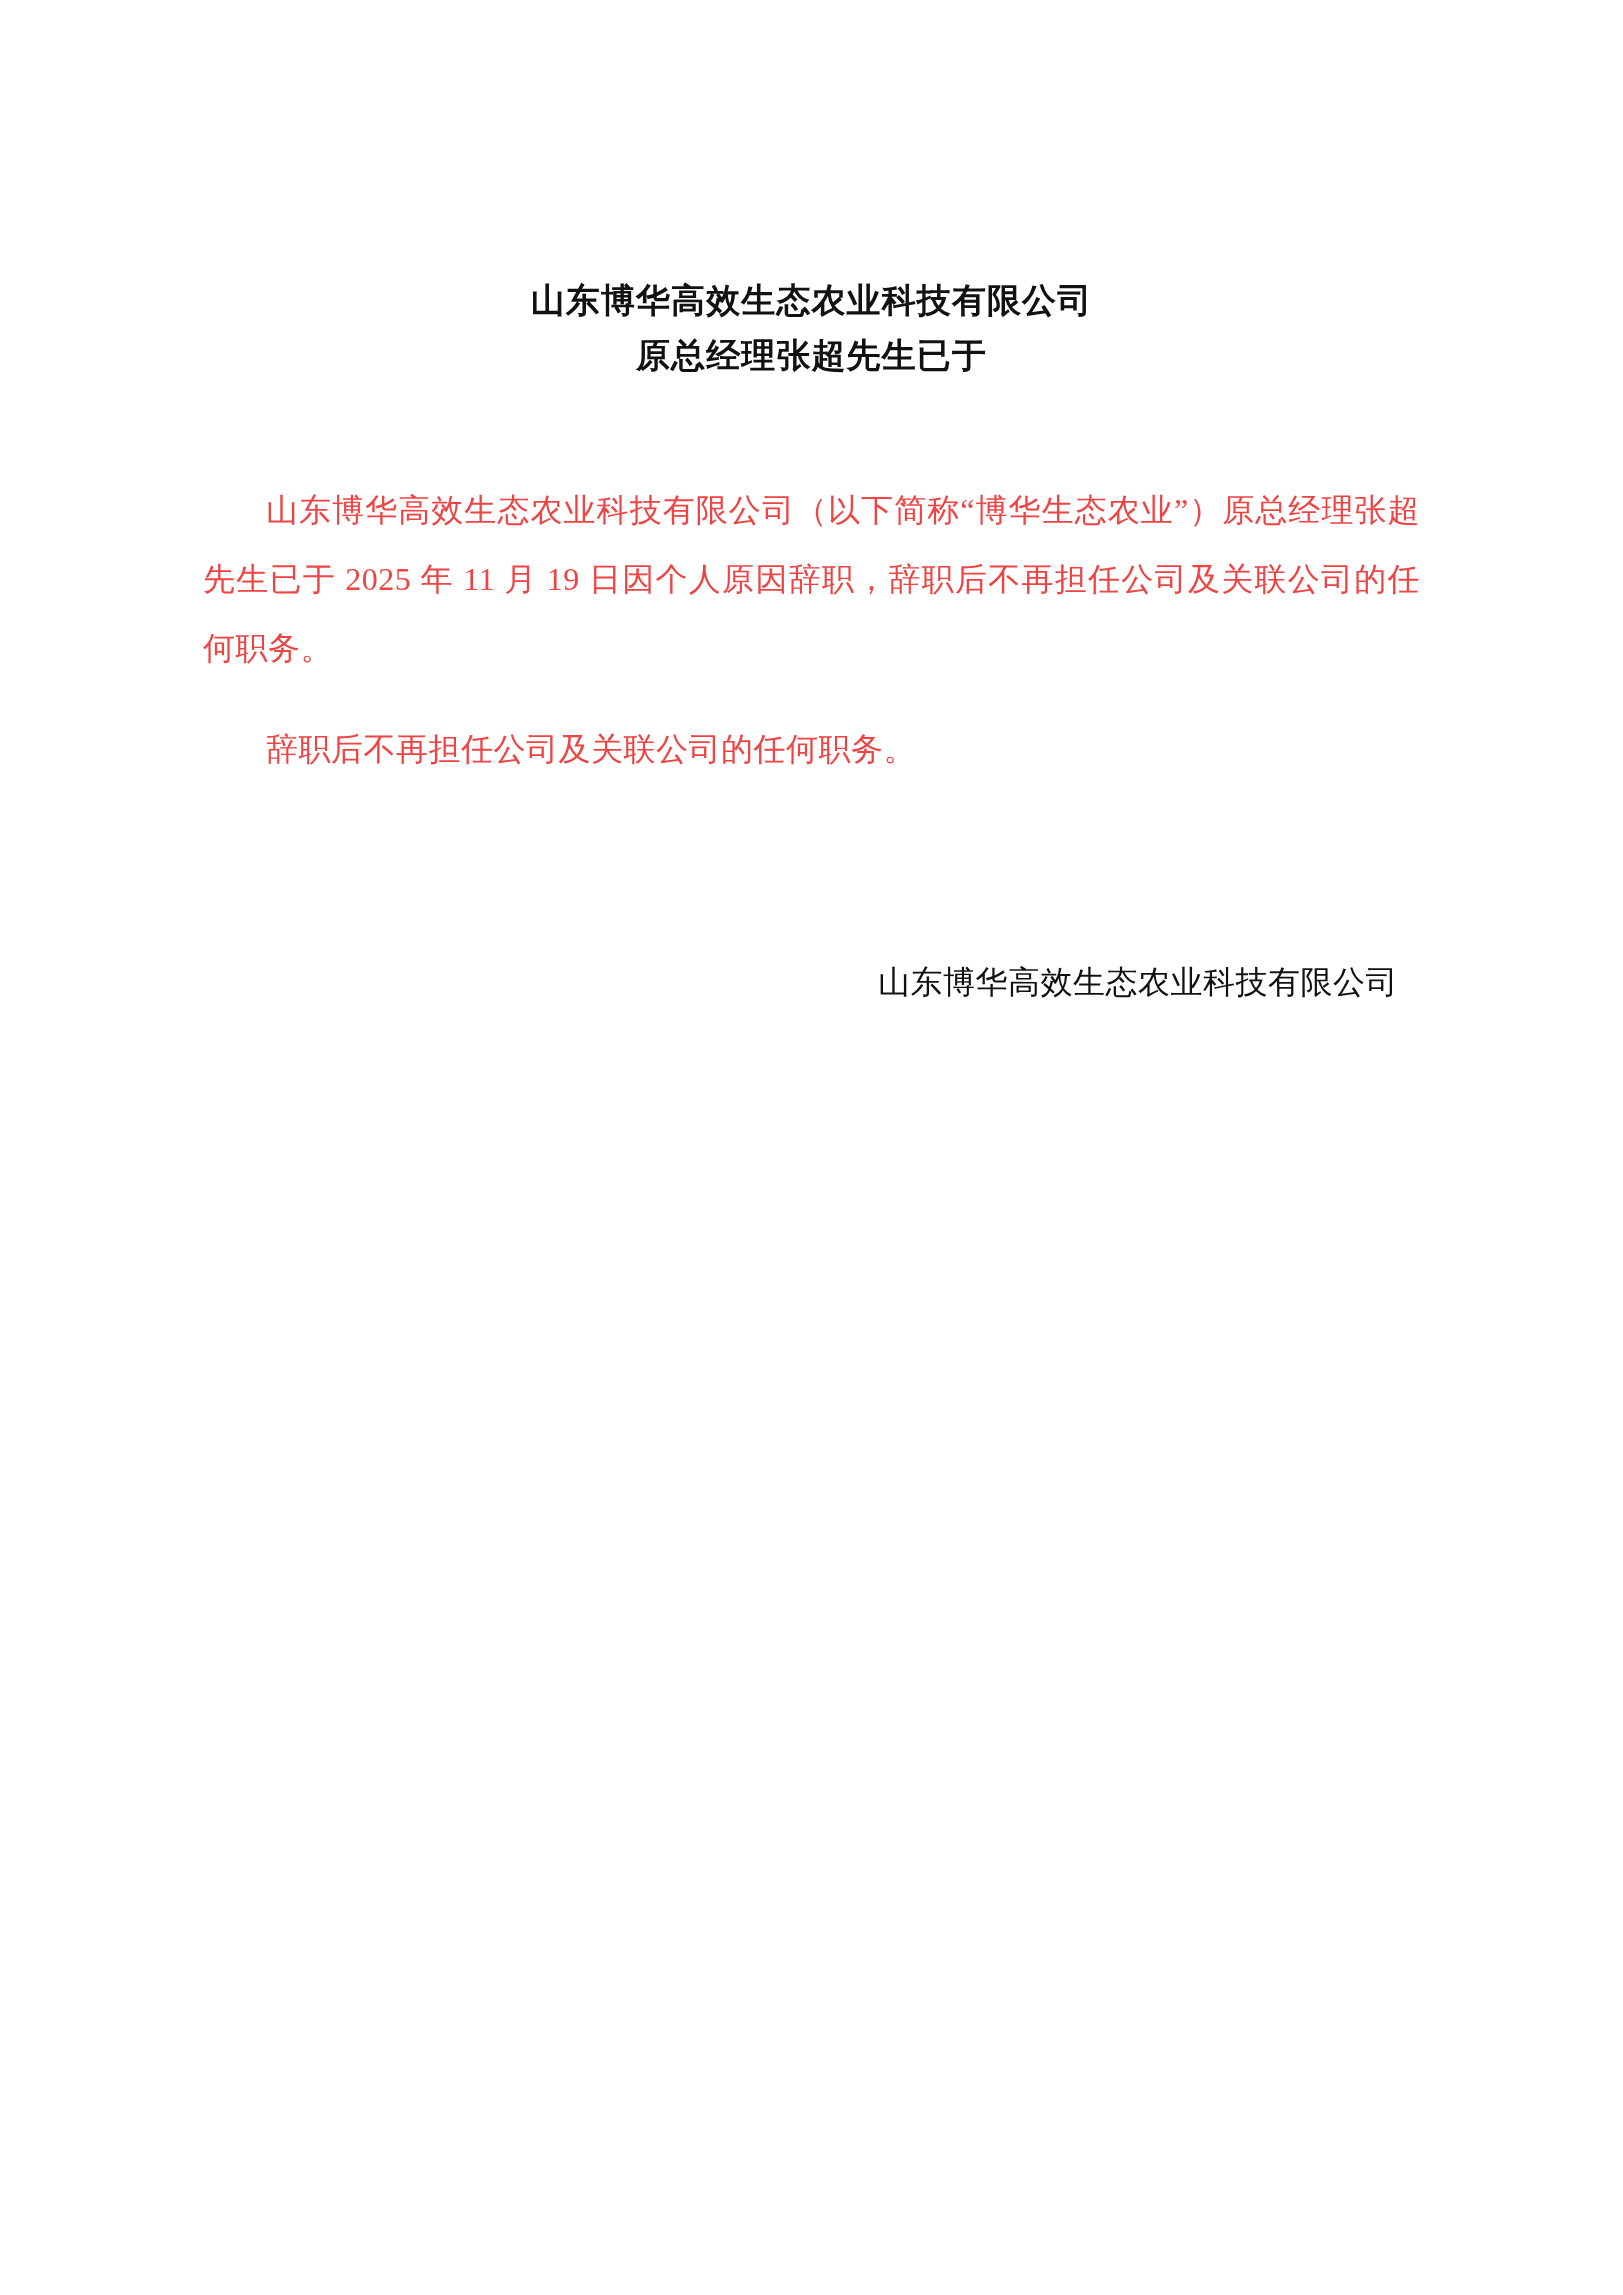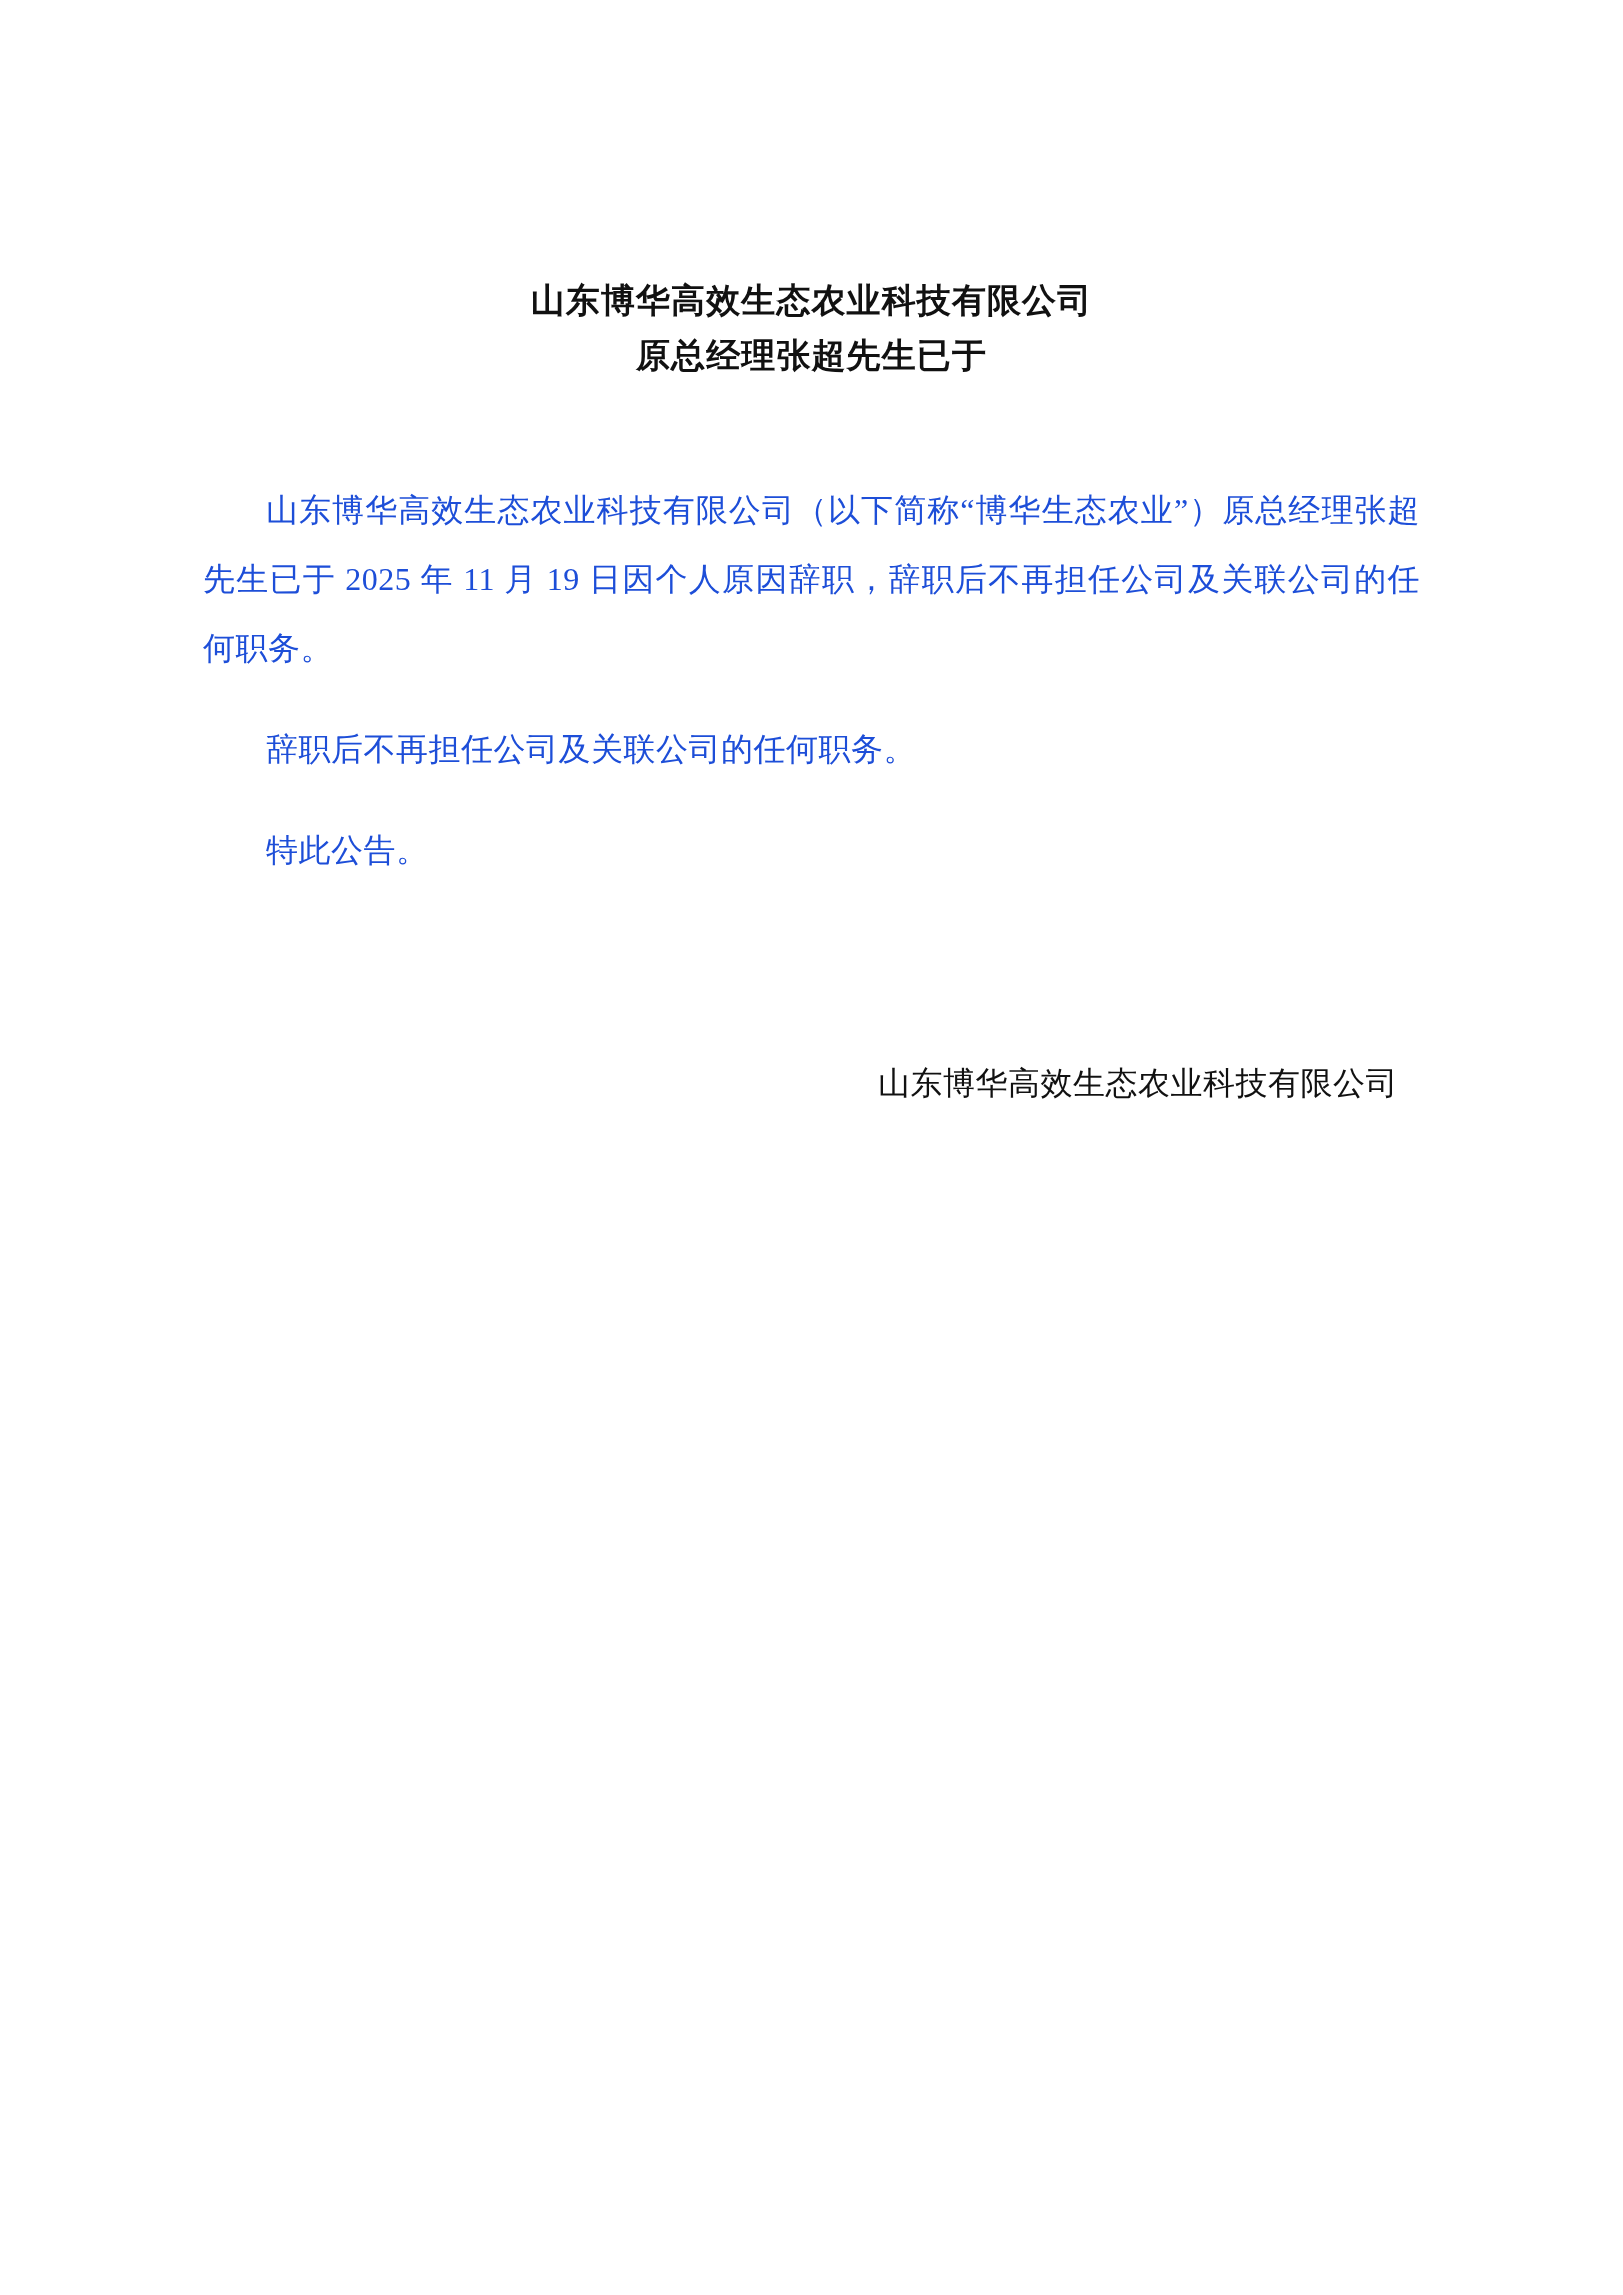--- a/index.html
+++ b/index.html
@@ -39,21 +39,21 @@
     color: #111111;
   }
   .body-block {
     margin-top: 93px;
   }
   .para {
     font-size: 32px;
     line-height: 69px;
     text-indent: 63px;
     letter-spacing: 0.5px;
-    color: #1d4ed8;
+    color: #ef4444;
     text-align: justify;
     text-justify: inter-ideograph;
   }
   .para + .para {
     margin-top: 0;
   }
   .sign-block {
     margin-top: 164px;
     text-align: right;
     padding-right: 22px;
@@ -72,21 +72,20 @@
   <div class="content">
 
     <div class="title-block">
       <div class="title-line">山东博华高效生态农业科技有限公司</div>
       <div class="title-line">原总经理张超先生已于</div>
     </div>
 
     <div class="body-block">
       <p class="para">山东博华高效生态农业科技有限公司（以下简称“博华生态农业”）原总经理张超先生已于 2025 年 11 月 19 日因个人原因辞职，辞职后不再担任公司及关联公司的任何职务。</p>
       <p class="para">辞职后不再担任公司及关联公司的任何职务。</p>
-      <p class="para">特此公告。</p>
     </div>
 
     <div class="sign-block">
       <div class="sign-line">山东博华高效生态农业科技有限公司</div>
     </div>
 
   </div>
 </div>
 
 

